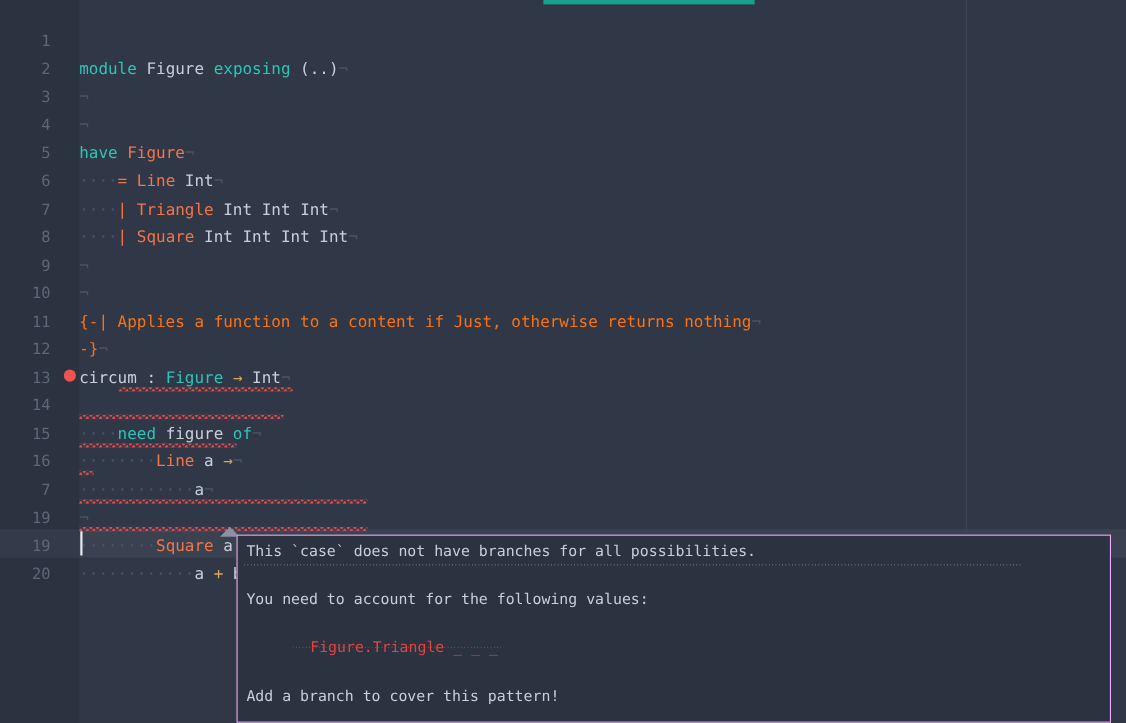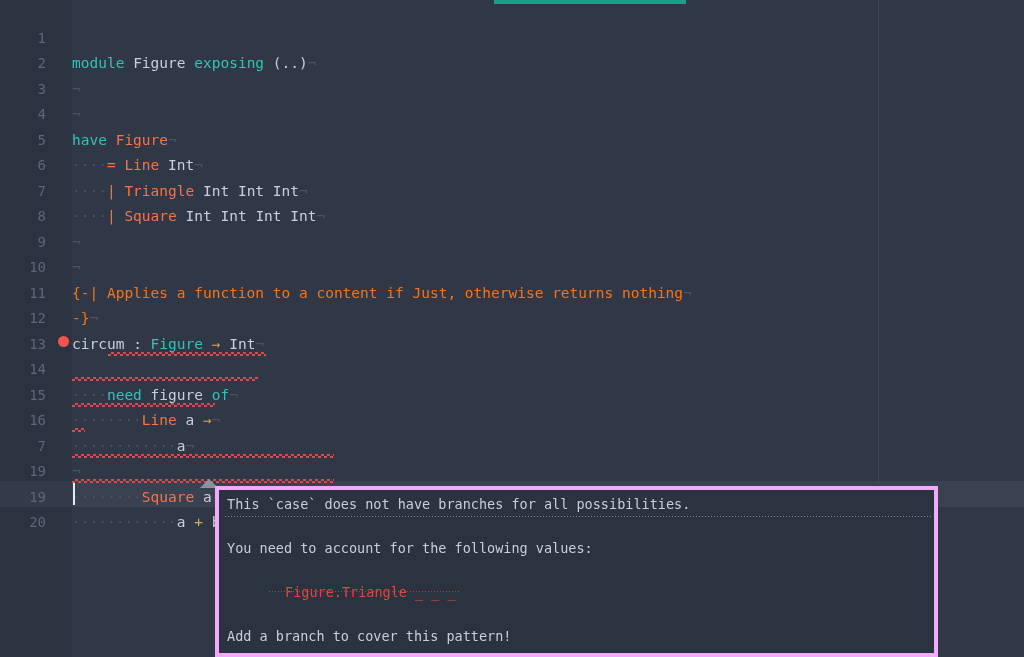--- a/index.html
+++ b/index.html
@@ -136,24 +136,24 @@
       radial-gradient(circle at 4.5px 0.6px, #e04a4a 1.3px, rgba(0,0,0,0) 1.6px);
     background-size: 6px 4px;
     background-repeat: repeat-x;
   }
 
   
   #tooltip {
     position: absolute;
     left: 215px;
     top: 486px;
-    width: 723px;
+    width: 795px;
     height: 171px;
     background: #2b3240;
-    border: 4px solid #f0abfc;
+    border: 1px solid #f0abfc;
     box-sizing: border-box;
     color: #c8cfdb;
     font-size: 13.5px;
     line-height: 21px;
   }
   #tooltip-arrow {
     position: absolute;
     left: 200px;
     top: 479px;
     width: 0;

